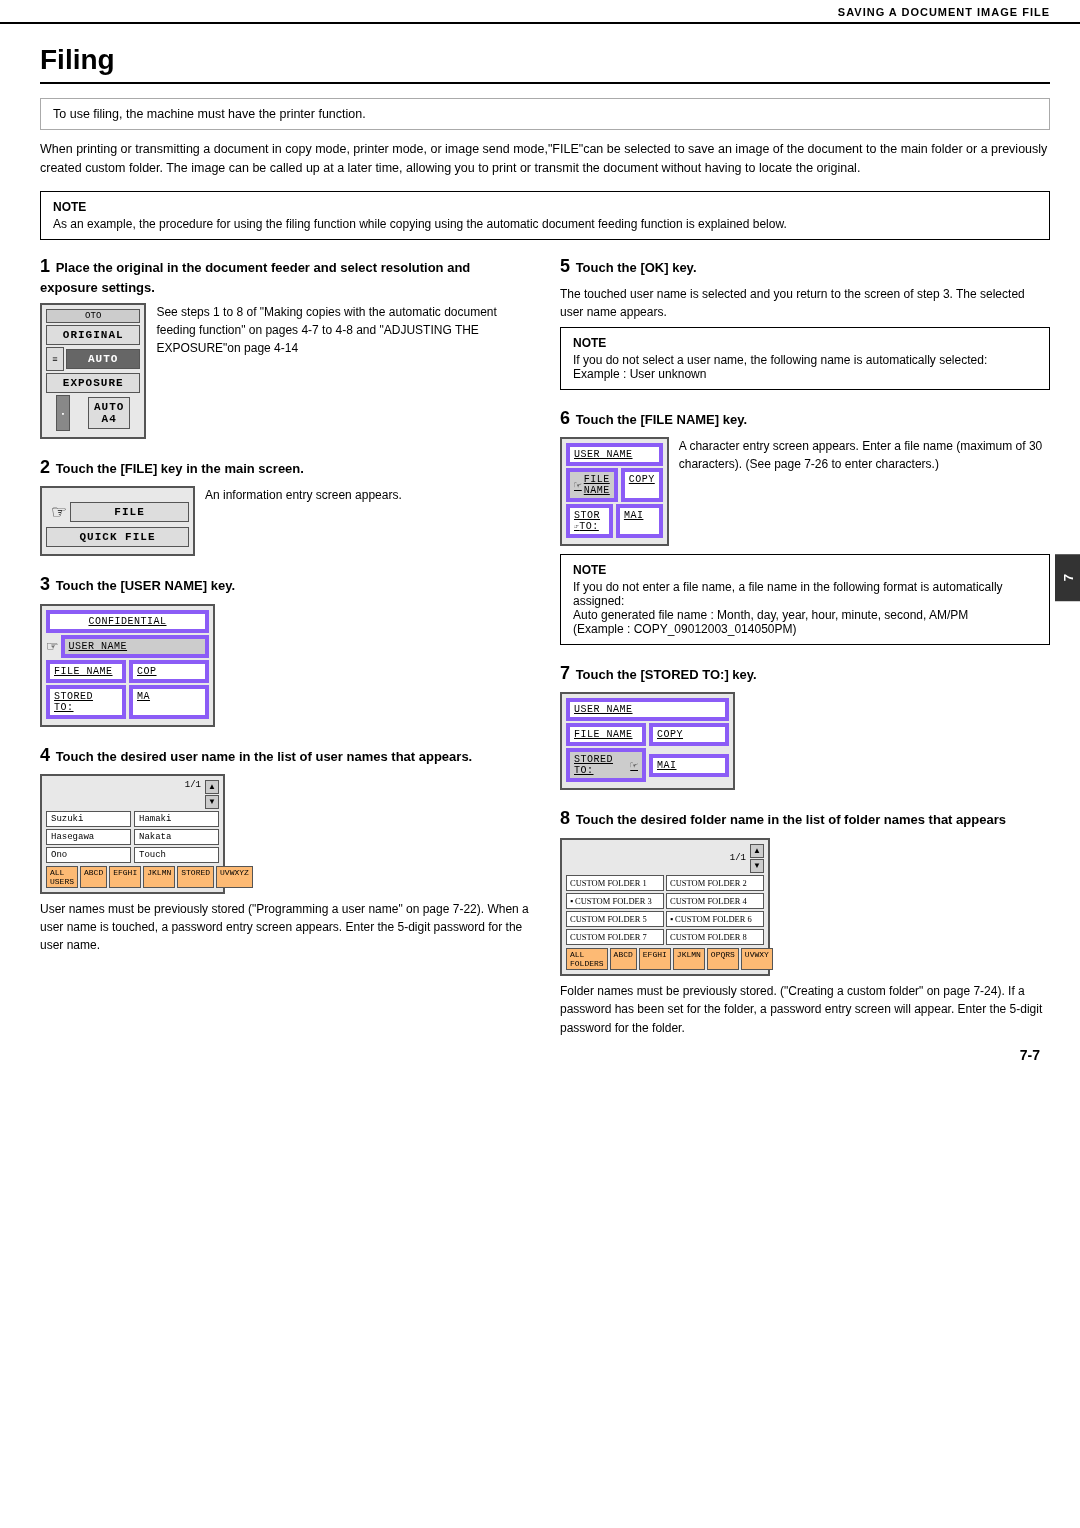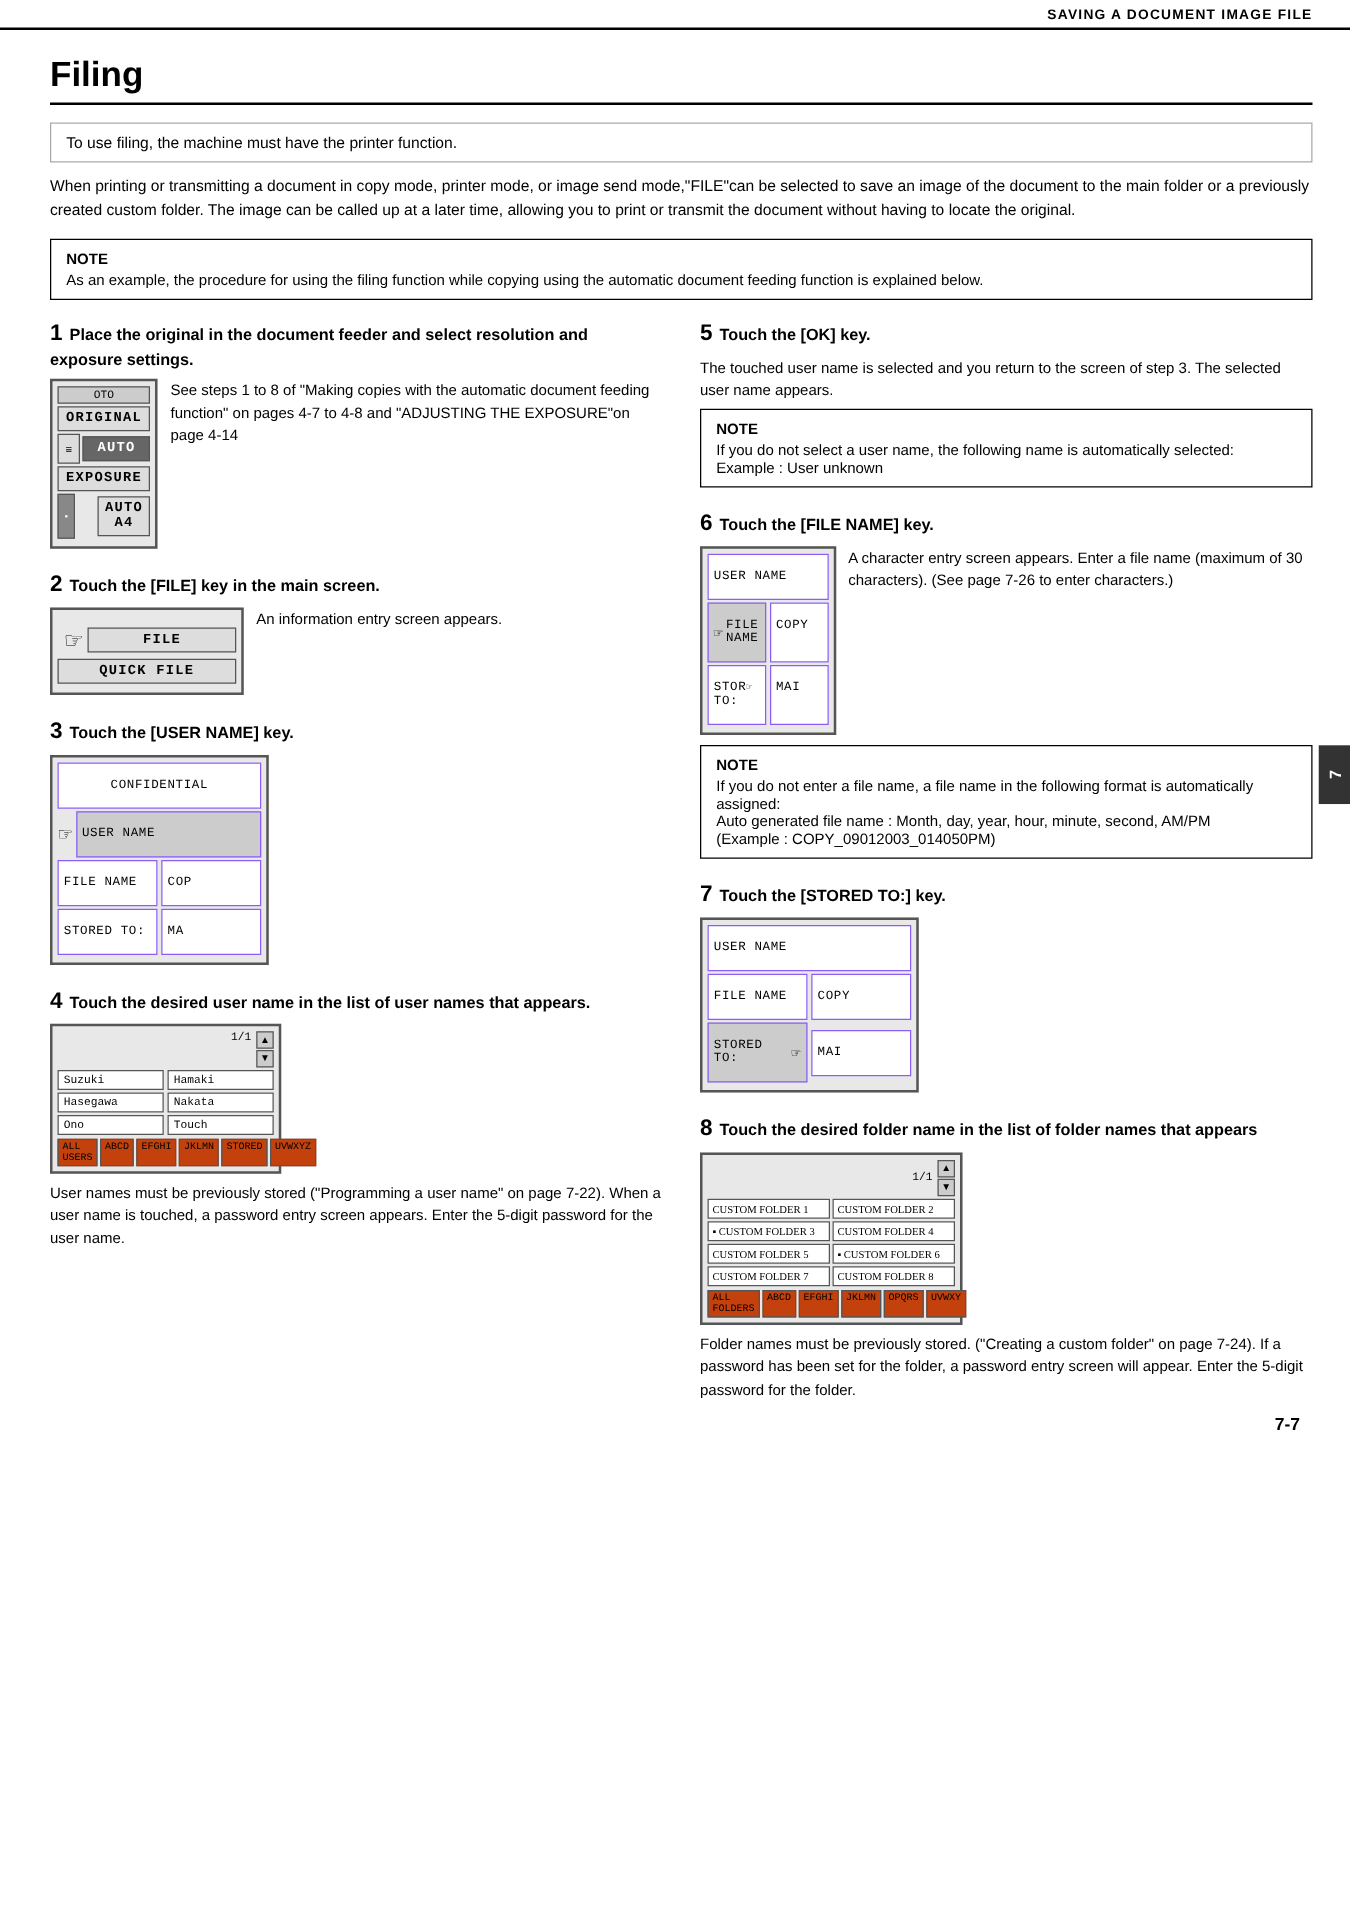--- a/index.html
+++ b/index.html
@@ -100,40 +100,41 @@
       font-family: 'Courier New', monospace;
       font-weight: bold;
       letter-spacing: 1px;
     }
     .ui-row {
       display: flex;
       gap: 3px;
       margin: 2px 0;
     }
     .ui-cell {
-      border: 1px solid #8b5cf6;
+      border: 4px solid #8b5cf6;
       background: #fff;
       font-size: 10px;
       font-family: 'Courier New', monospace;
-      padding: 12px 4px;
+      padding: 2px 4px;
       flex: 1;
       letter-spacing: 0.5px;
+      text-decoration: underline;
     }
     .ui-cell.active {
       background: #ccc;
     }
     .ui-tab-row {
       display: flex;
       gap: 2px;
       margin-top: 3px;
     }
     .ui-tab {
       font-size: 8px;
       border: 1px solid #555;
-      background: #c2410c;
+      background: #fdba74;
       padding: 1px 3px;
       font-family: 'Courier New', monospace;
     }
     .user-list-row {
       display: flex;
       gap: 3px;
       margin: 2px 0;
     }
     .user-cell {
       border: 1px solid #555;
@@ -227,21 +228,21 @@
         </div>
         <div class="step-inner">
           <div class="ui-screen" style="width:155px;">
             <div style="font-size:9px;font-family:'Courier New',monospace;text-align:center;border:1px solid #555;padding:1px;margin-bottom:2px;background:#ccc;">OTO</div>
             <div class="ui-button">ORIGINAL</div>
             <div style="display:flex;gap:2px;margin:2px 0;">
               <div style="width:18px;border:1px solid #555;background:#ddd;font-size:9px;display:flex;align-items:center;justify-content:center;">≡</div>
               <div class="ui-button" style="flex:1;background:#666;color:#fff;">AUTO</div>
             </div>
             <div class="ui-button">EXPOSURE</div>
-            <div style="display:flex;gap:18px;margin:2px 0;">
+            <div style="display:flex;gap:18px;margin:2px 10px;">
               <div style="width:14px;border:1px solid #555;background:#888;font-size:7px;display:flex;align-items:center;justify-content:center;color:#fff;">▪</div>
               <div class="ui-button" style="flex:1;">AUTO    A4</div>
             </div>
           </div>
           <div class="step-desc">See steps 1 to 8 of "Making copies with the automatic document feeding function" on pages 4-7 to 4-8 and "ADJUSTING THE EXPOSURE"on page 4-14</div>
         </div>
       </div>
 
       <div class="step-block">
         <div class="step-heading">

